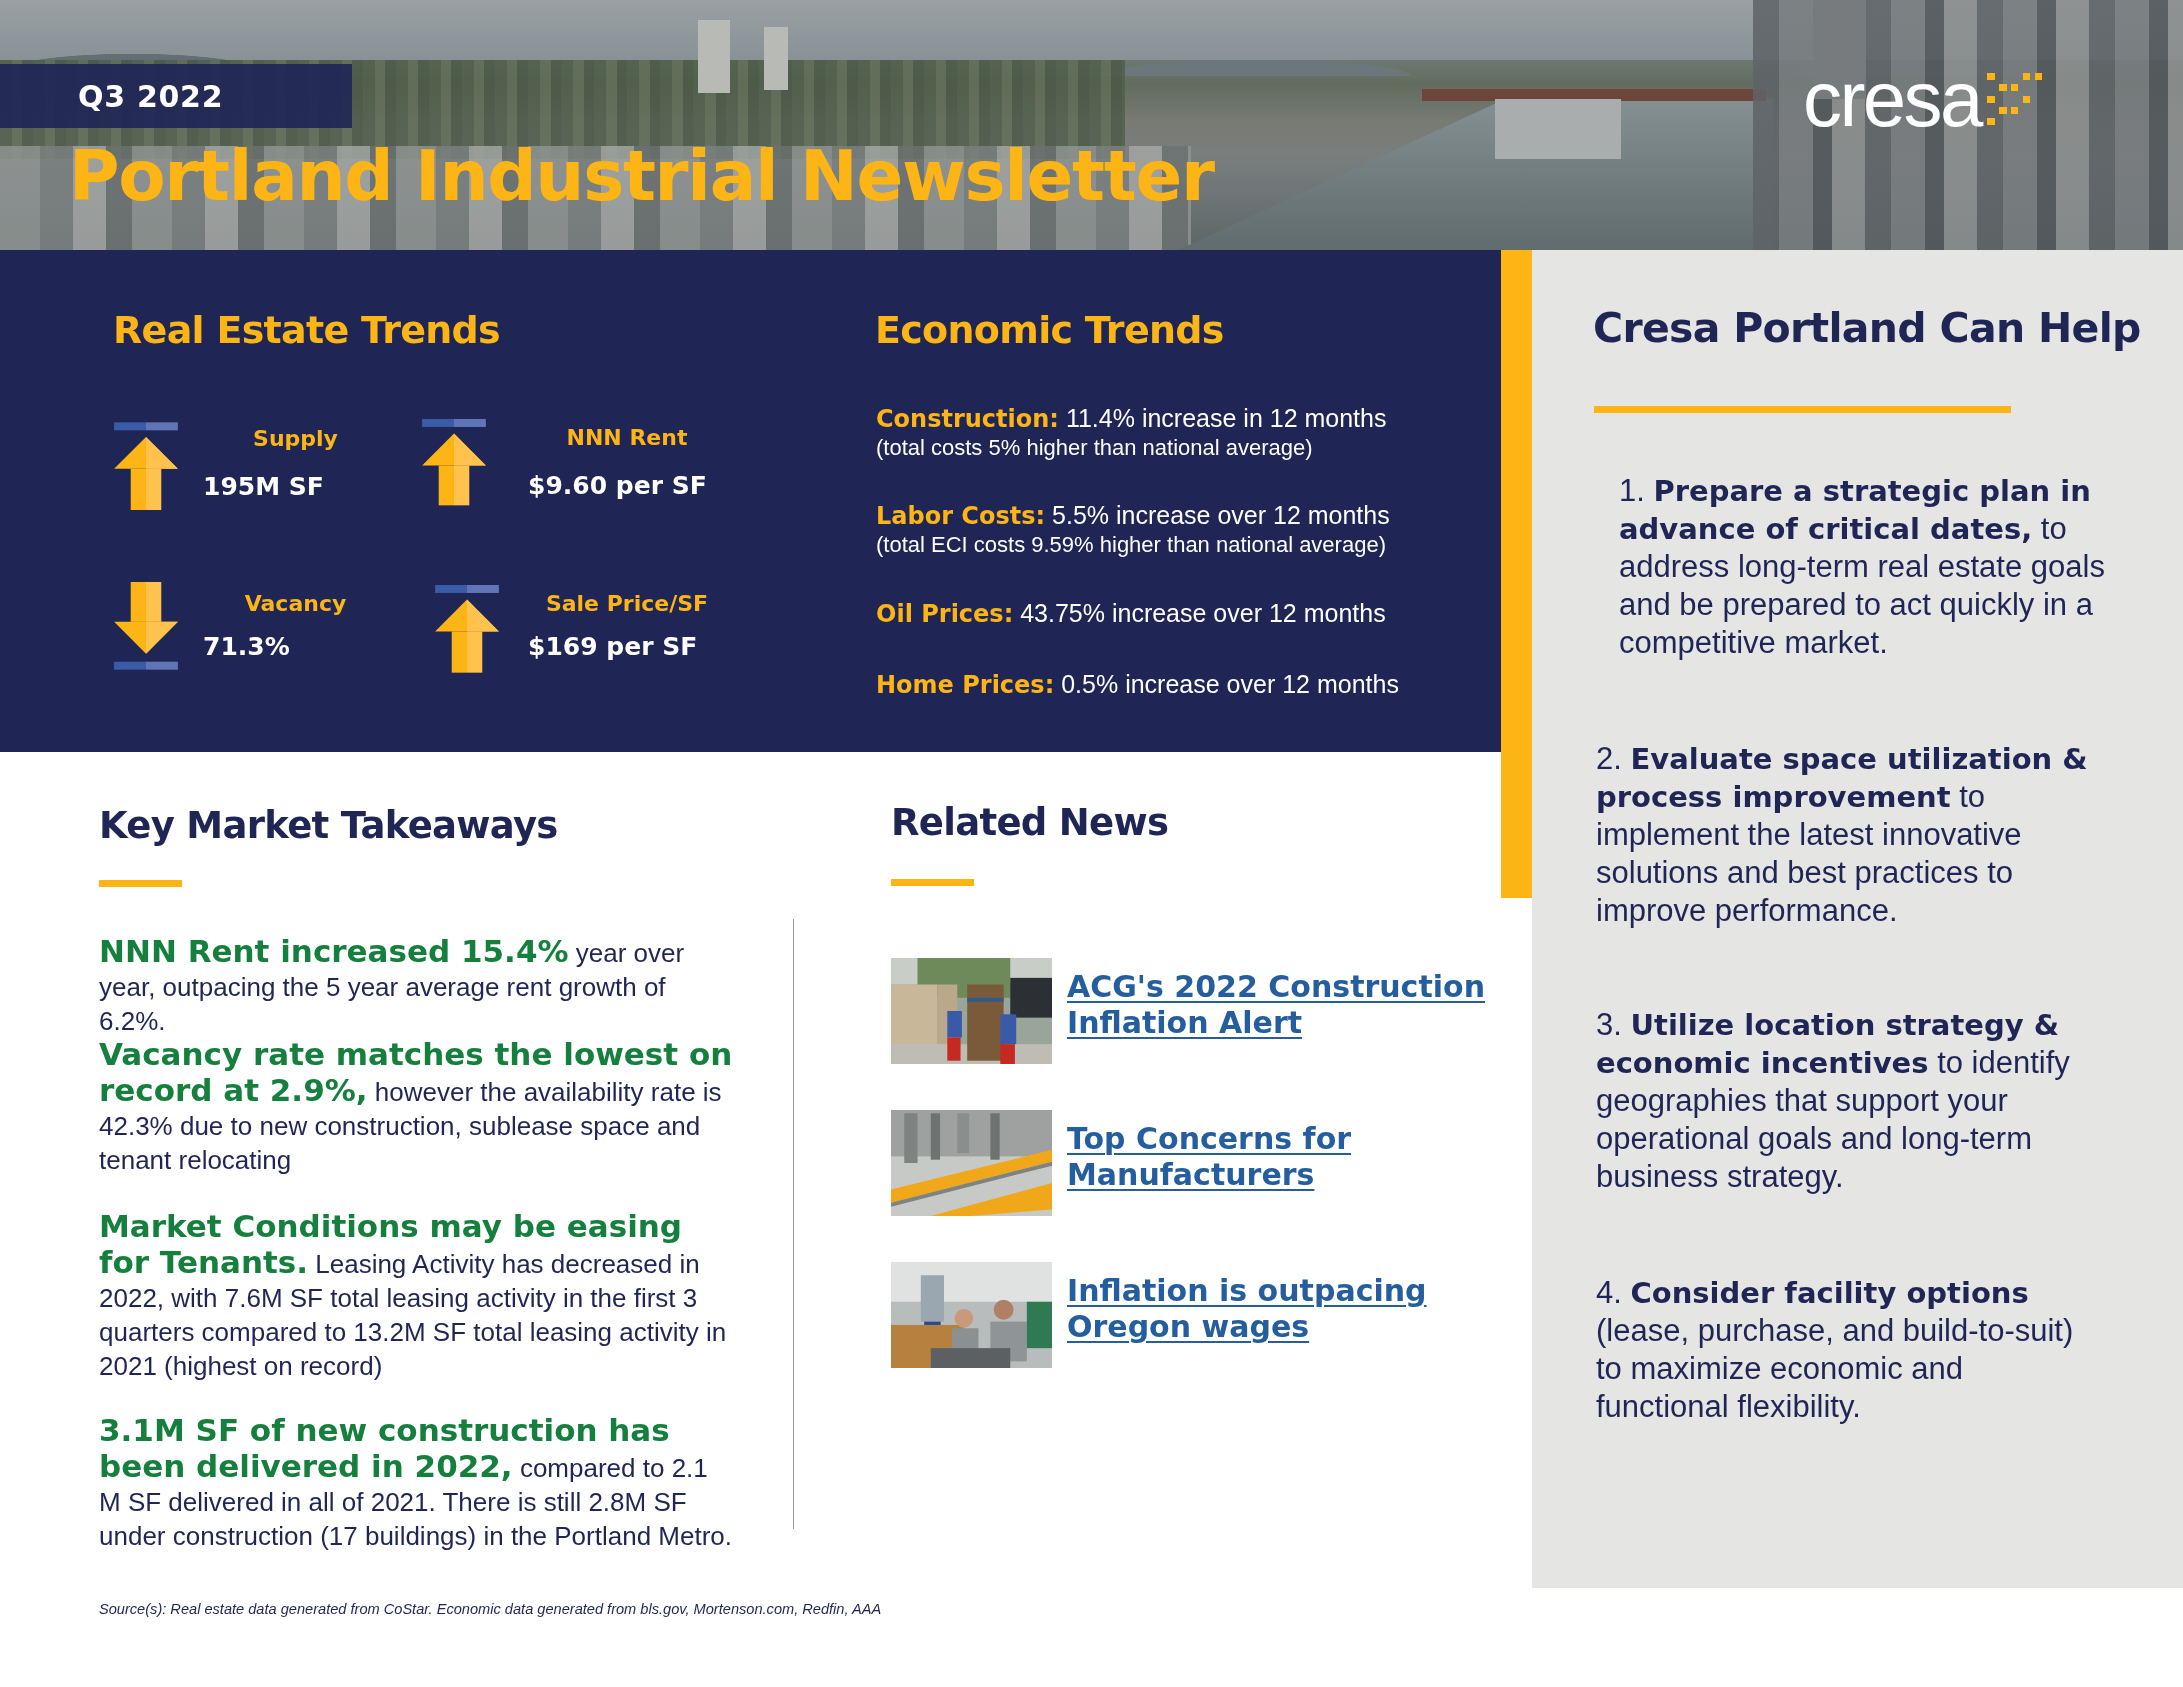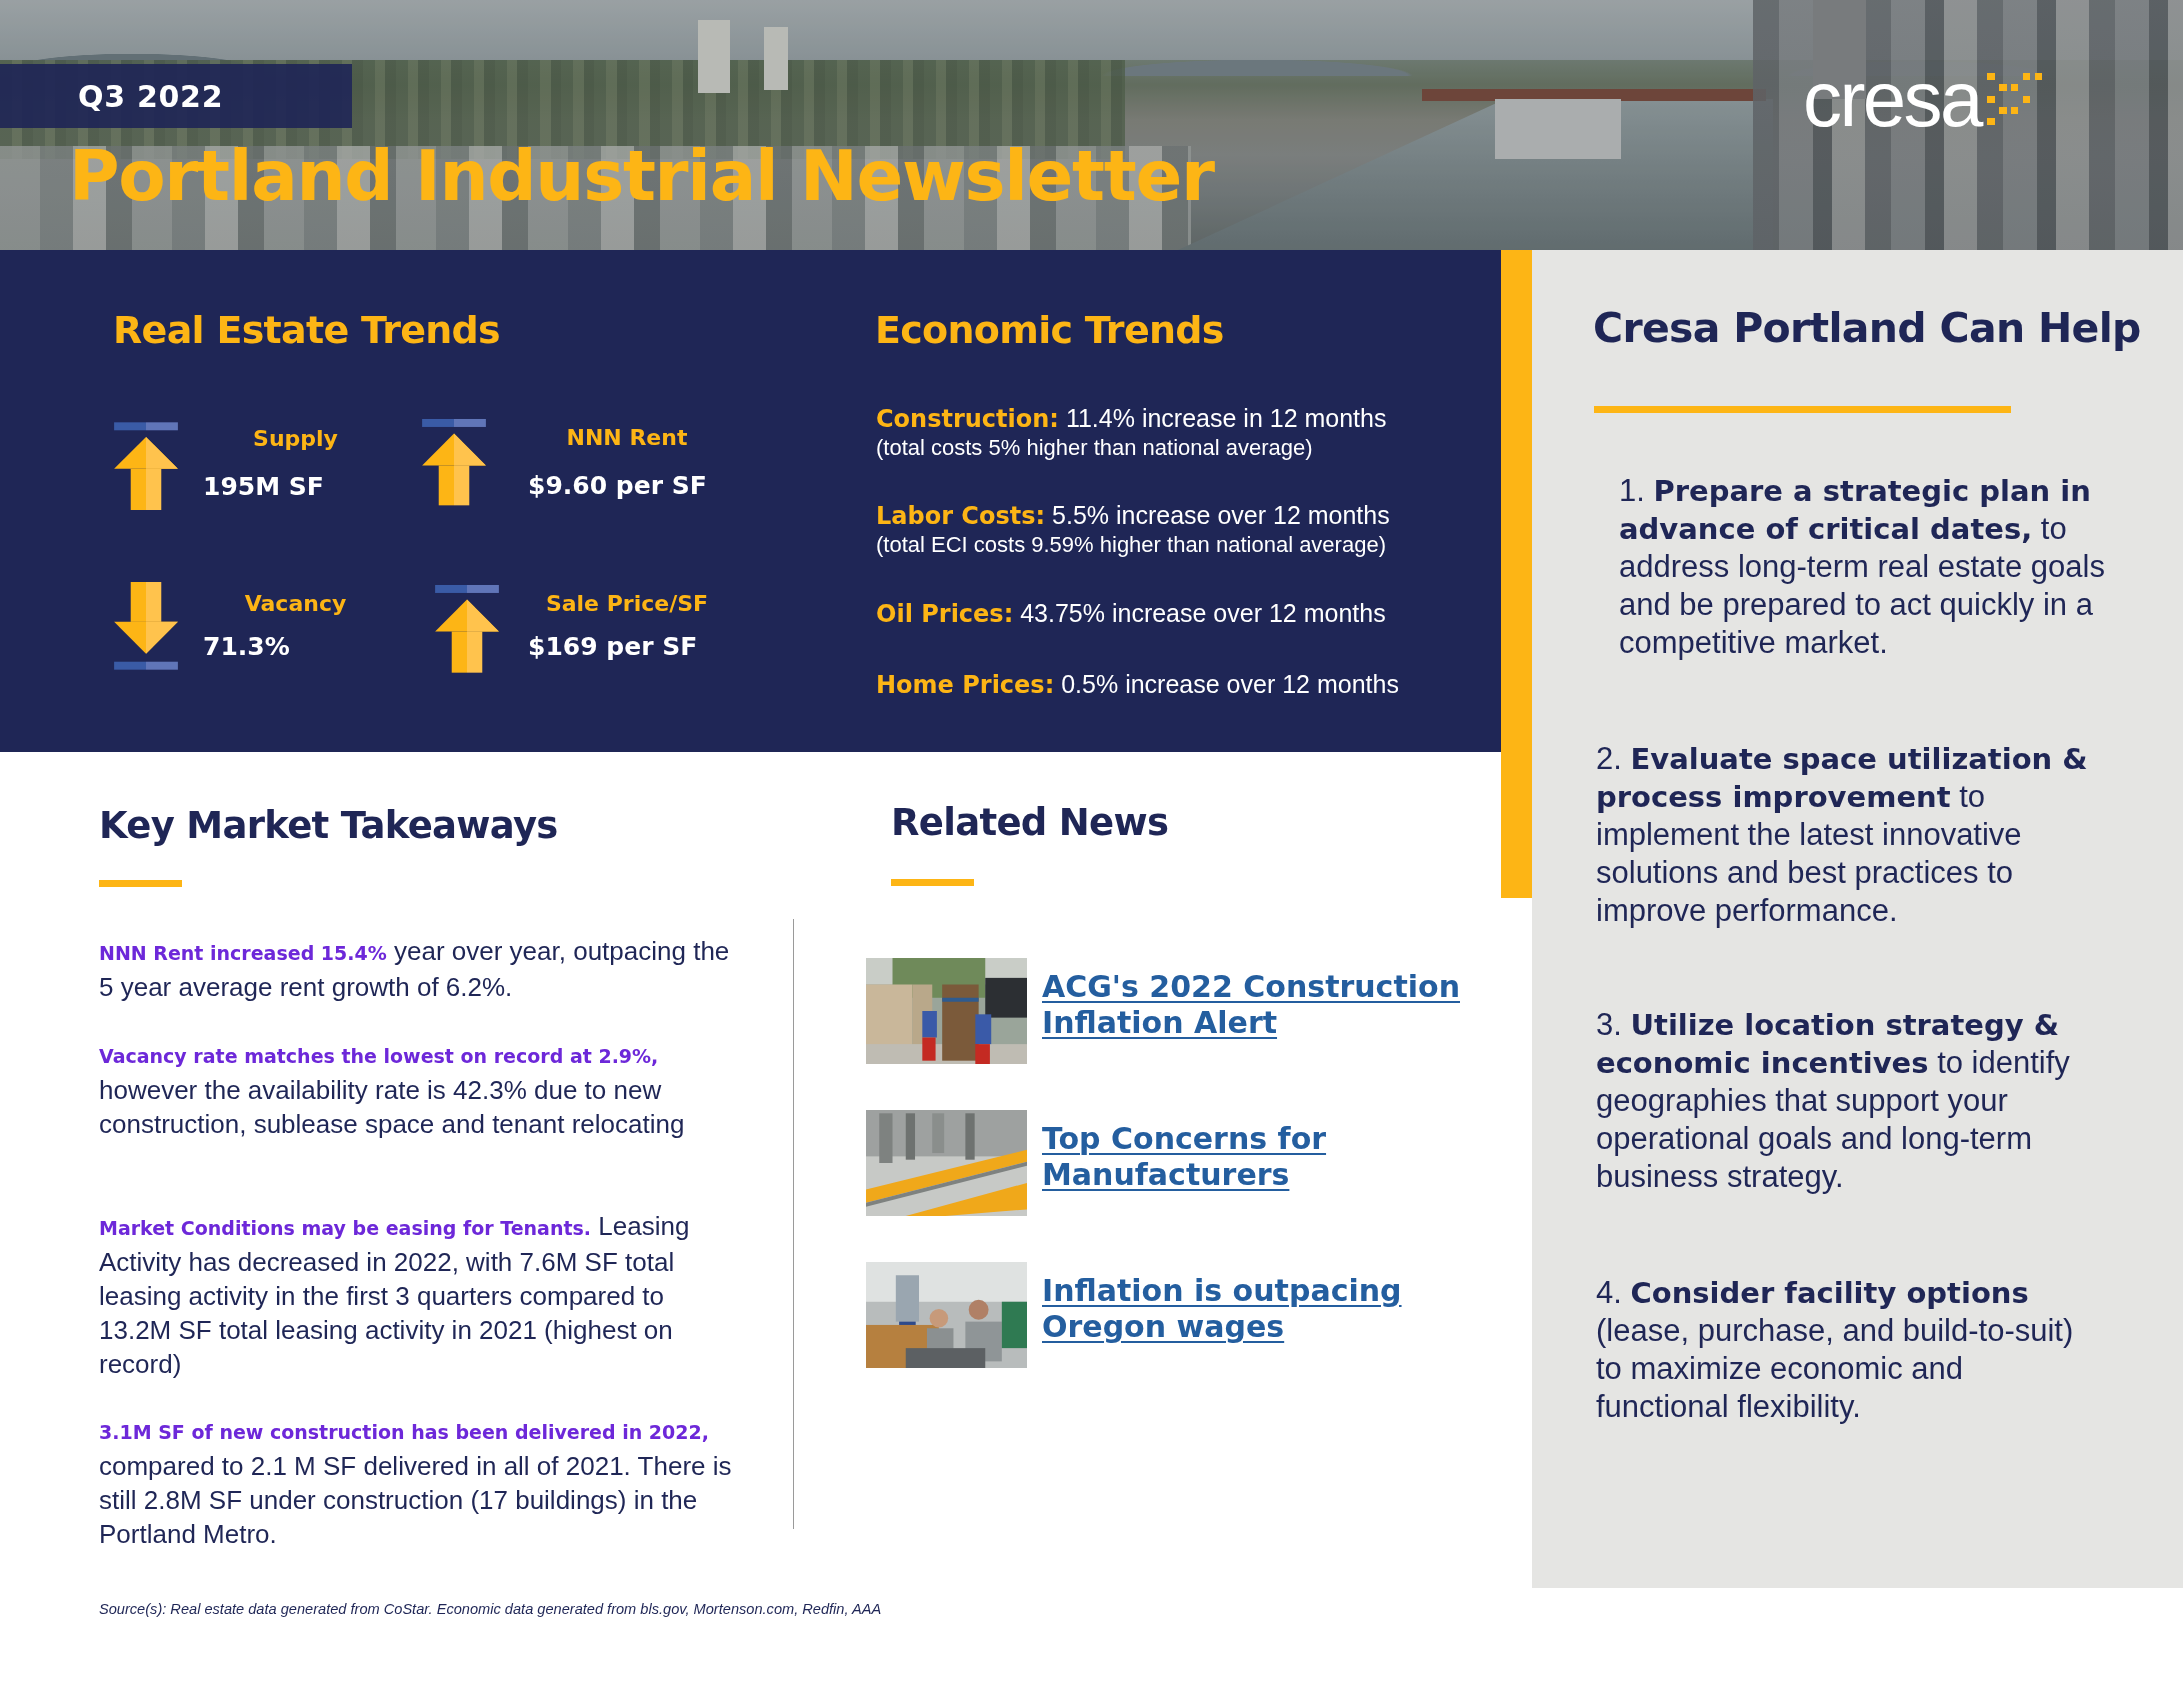--- a/index.html
+++ b/index.html
@@ -68,24 +68,24 @@
   .gray { position: absolute; left: 1532px; top: 250px; width: 651px; height: 1338px; background: #e5e5e3; }
   .help-title { position: absolute; left: 1593px; top: 304px; color: #1f2656; font-family: "DejaVu Sans", sans-serif; font-weight: bold; font-size: 41px; white-space: nowrap; letter-spacing: -0.7px; }
   .help-rule { position: absolute; left: 1594px; top: 406px; width: 417px; height: 6.6px; background: #fdb515; }
   .help-item { position: absolute; left: 1596px; width: 503px; color: #1f2656; font-family: "Liberation Sans", sans-serif; font-size: 31px; line-height: 38px; }
   .help-item b { font-family: "DejaVu Sans", sans-serif; font-weight: bold; font-size: 29px; }
 
   
   .h-navy { position: absolute; color: #1f2656; font-family: "DejaVu Sans", sans-serif; font-weight: bold; font-size: 37px; white-space: nowrap; letter-spacing: -0.7px; }
   .short-rule { position: absolute; width: 83px; height: 7.3px; background: #fdb515; }
   .takeaway { position: absolute; left: 99px; width: 635px; color: #1f2656; font-family: "Liberation Sans", sans-serif; font-size: 26px; line-height: 34px; }
-  .takeaway b { color: #6d28d9; font-family: "DejaVu Sans", sans-serif; font-weight: bold; font-size: 19px; }
+  .takeaway b { color: #15803d; font-family: "DejaVu Sans", sans-serif; font-weight: bold; font-size: 31px; }
   .divider { position: absolute; left: 793px; top: 919px; width: 1.3px; height: 610px; background: #9a9a9a; }
 
-  .news { position: absolute; left: 866px; width: 595px; height: 106px; padding-left: 16px; }
+  .news { position: absolute; left: 891px; width: 595px; height: 106px; padding-left: 16px; }
   .news .thumb { position: absolute; left: 0; top: 0; width: 161px; height: 106px; overflow: hidden; }
   .news .title { position: absolute; left: 176px; color: #245e9f; font-family: "DejaVu Sans", sans-serif; font-weight: bold; font-size: 30px; line-height: 36px; text-decoration: underline; text-decoration-thickness: 2px; text-underline-offset: 4px; cursor: pointer; }
 
   .source { position: absolute; left: 99px; top: 1601px; color: #1f2656; font-family: "Liberation Sans", sans-serif; font-style: italic; font-size: 14.6px; white-space: nowrap; }
 </style>
 </head>
 <body>
 
 <div class="hero">
   <div class="sky"></div>

